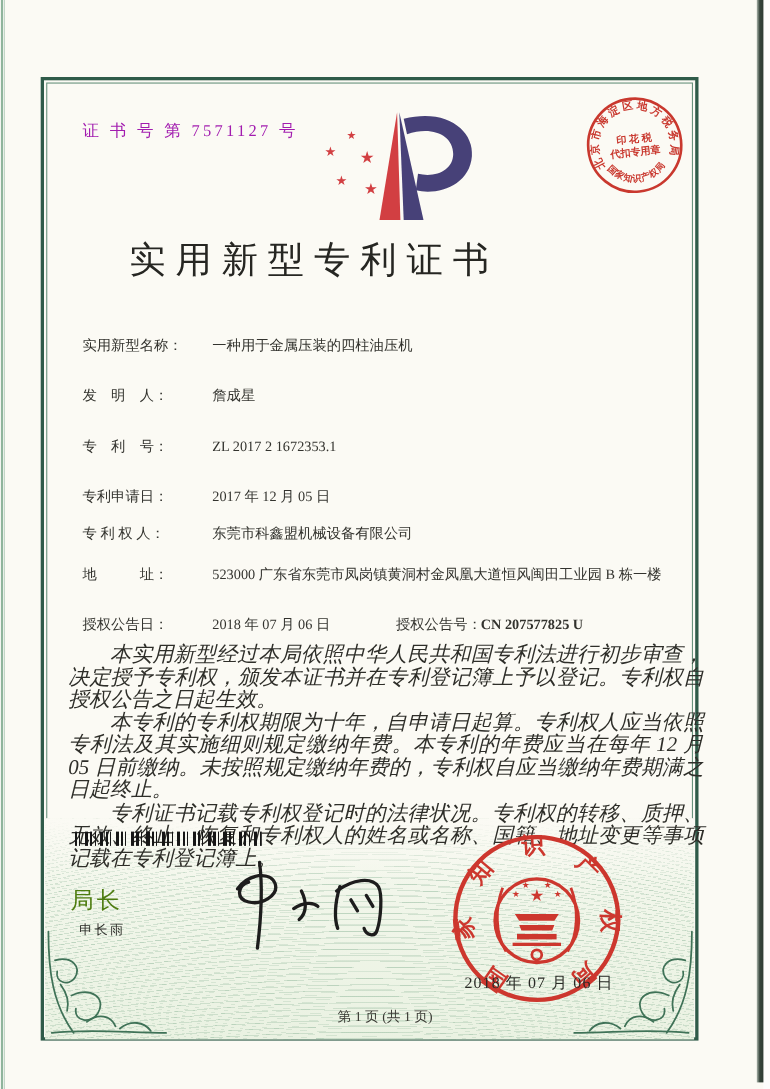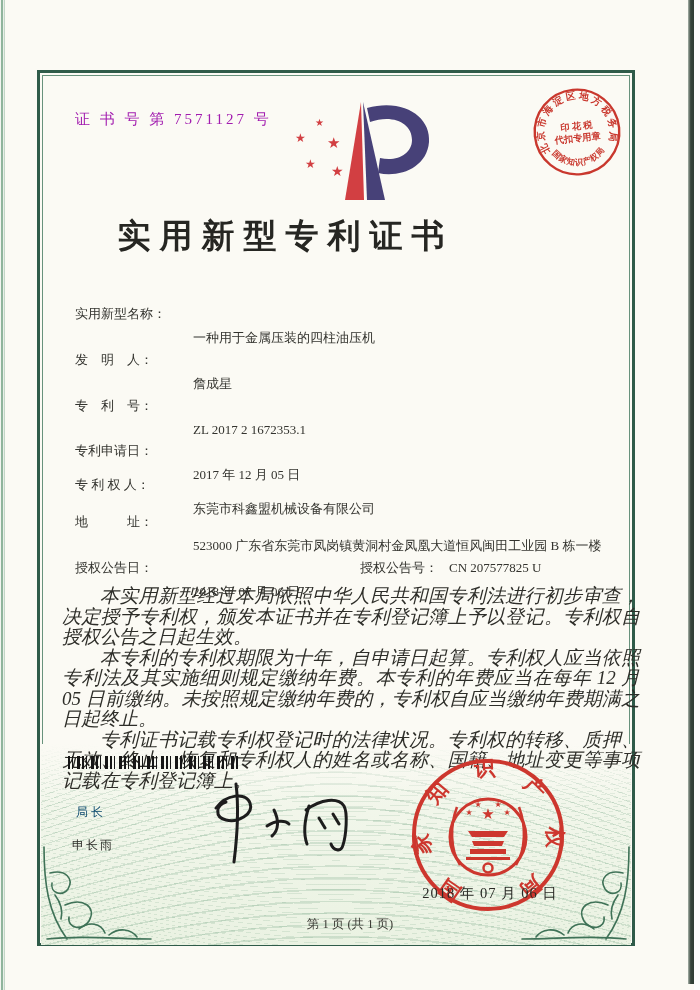--- a/index.html
+++ b/index.html
@@ -26,36 +26,36 @@
       repeating-radial-gradient(130% 60% at 50% 125%, rgba(96,152,116,.16) 0 1px, rgba(96,152,116,0) 1px 8px),
       linear-gradient(180deg,#f5f8ee,#eaf2e2); }
   .band::before { content:""; position:absolute; left:0; right:0; top:0; height:60px;
     background:linear-gradient(180deg,#fbfaf4,rgba(251,250,244,0)); }
 
   .cert-no { position:absolute; left:75px; top:110px; font-size:15px; letter-spacing:3px; color:#a21caf; }
 
   .logo { position:absolute; left:283px; top:96px; }
   .stamp { position:absolute; left:531px; top:86px; transform:rotate(-6deg); }
   .title { position:absolute; left:37px; top:214px; width:497px; text-align:center;
-    font-size:33px; font-weight:700; letter-spacing:9px; color:#262622; }
+    font-size:33px; font-weight:400; letter-spacing:9px; color:#262622; }
 
   .frow { position:absolute; left:75px; width:552px; display:flex; font-size:13px; color:#33332e; line-height:23px; }
   .flabel { flex:none; width:118px; }
-  .fvalue { flex:1;margin-top:24px; }
+  .fvalue { flex:1; }
   .f0{top:302px} .f1{top:348px} .f2{top:394px} .f3{top:439px} .f4{top:473px} .f5{top:510px} .f6{top:556px; position:absolute}
   .grant-label { position:absolute; left:285px; top:0; }
-  .grant-value { position:absolute; left:374px; top:0; }
+  .grant-value { position:absolute; left:362px; top:0;font-weight:bold; }
 
   .paras { position:absolute; left:62px; top:586px; width:578px; color:#2e2e29; }
   .paras p { font-size:19px; line-height:20.5px; text-align:justify; text-indent:2em; font-style:italic; }
 
   .barcode { position:absolute; left:68px; top:756px; width:170px; height:13px;
     background:repeating-linear-gradient(90deg,#161616 0 2px,rgba(0,0,0,0) 2px 4px,#161616 4px 5px,rgba(0,0,0,0) 5px 9px,#161616 9px 12px,rgba(0,0,0,0) 12px 14px); }
 
-  .sig-title { position:absolute; left:76px; top:804px; font-size:12px; letter-spacing:3px; color:#0c4a6e; }
+  .sig-title { position:absolute; left:64px; top:804px; font-size:21px; letter-spacing:3px; color:#4d7c0f; }
   .sig-name  { position:absolute; left:72px; top:837px; font-size:12px; letter-spacing:2px; color:#2c2c28; }
   .signature { position:absolute; left:178px; top:778px; }
 
   .seal { position:absolute; left:408px; top:755px; }
   .seal-date { position:absolute; left:402px; top:884px; width:176px; text-align:center;
     font-size:14.5px; color:#2a2a26; letter-spacing:1px; }
 
   .footer { position:absolute; left:37px; top:916px; width:598px; text-align:center;
     font-size:12.5px; color:#3a3a34;padding-left:28px; }
 

